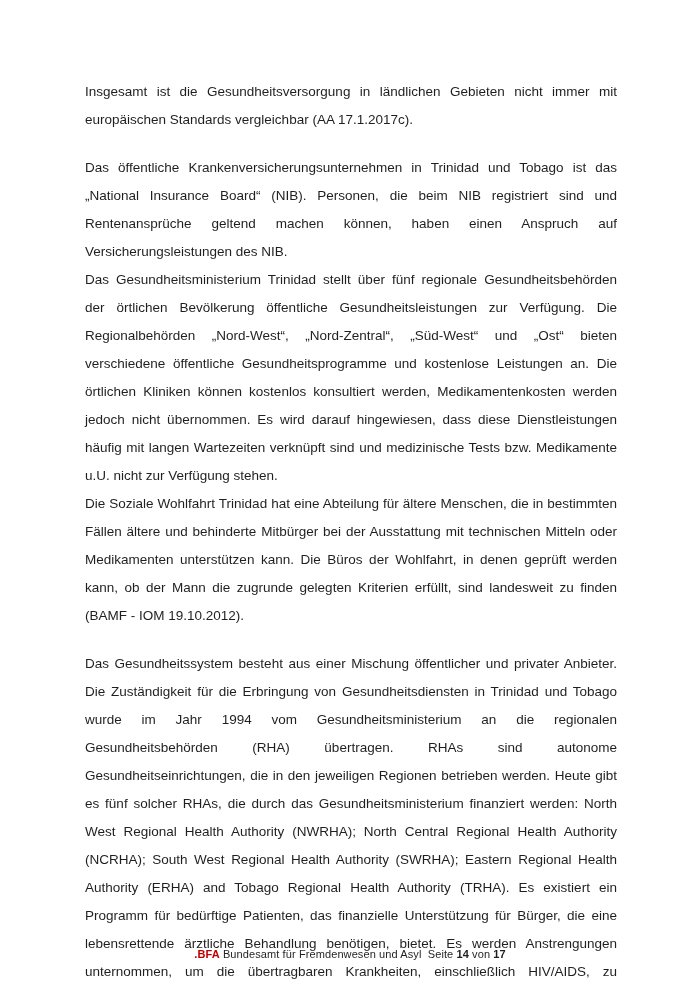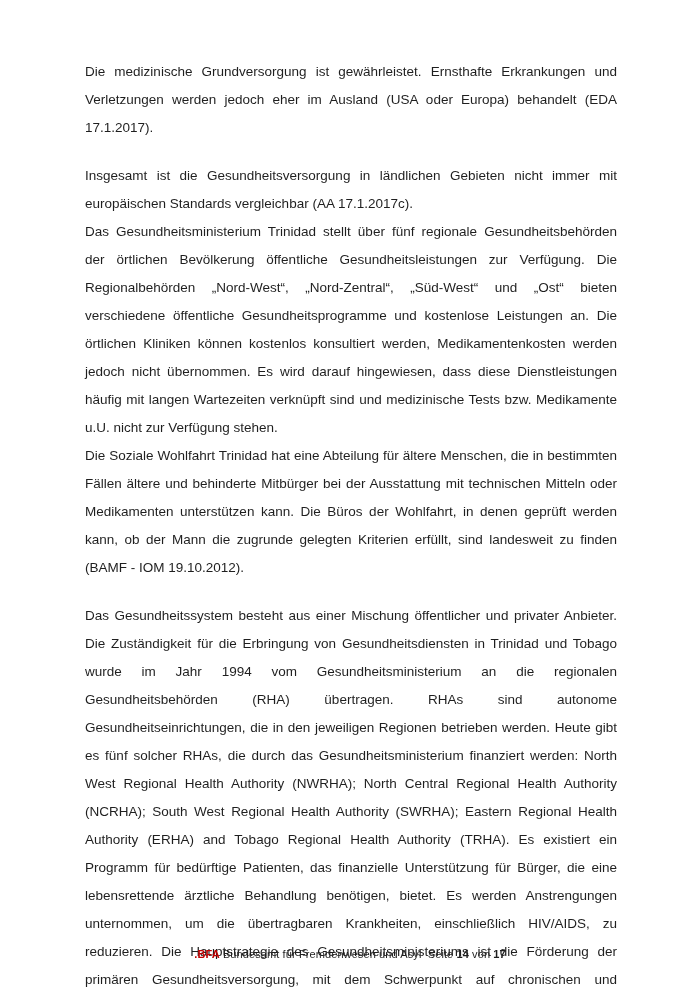--- a/index.html
+++ b/index.html
@@ -50,22 +50,22 @@
   .footer .bold {
     font-weight: bold;
   }
   .footer span { white-space: pre; }
 </style>
 </head>
 <body>
 
 <div class="page">
   <div class="content" id="paragraph-container">
-      <p class="para">Die medizinische Grundversorgung ist gewährleistet. Ernsthafte Erkrankungen und Verletzungen werden jedoch eher im Ausland (USA oder Europa) behandelt (EDA 17.1.2017).</p>
       <p class="para gap">Insgesamt ist die Gesundheitsversorgung in ländlichen Gebieten nicht immer mit europäischen Standards vergleichbar (AA 17.1.2017c).</p>
+      <p class="para gap">Das öffentliche Krankenversicherungsunternehmen in Trinidad und Tobago ist das „National Insurance Board“ (NIB). Personen, die beim NIB registriert sind und Rentenansprüche geltend machen können, haben einen Anspruch auf Versicherungsleistungen des NIB.</p>
       <p class="para">Das Gesundheitsministerium Trinidad stellt über fünf regionale Gesundheitsbehörden der örtlichen Bevölkerung öffentliche Gesundheitsleistungen zur Verfügung. Die Regionalbehörden „Nord-West“, „Nord-Zentral“, „Süd-West“ und „Ost“ bieten verschiedene öffentliche Gesundheitsprogramme und kostenlose Leistungen an. Die örtlichen Kliniken können kostenlos konsultiert werden, Medikamentenkosten werden jedoch nicht übernommen. Es wird darauf hingewiesen, dass diese Dienstleistungen häufig mit langen Wartezeiten verknüpft sind und medizinische Tests bzw. Medikamente u.U. nicht zur Verfügung stehen.</p>
       <p class="para">Die Soziale Wohlfahrt Trinidad hat eine Abteilung für ältere Menschen, die in bestimmten Fällen ältere und behinderte Mitbürger bei der Ausstattung mit technischen Mitteln oder Medikamenten unterstützen kann. Die Büros der Wohlfahrt, in denen geprüft werden kann, ob der Mann die zugrunde gelegten Kriterien erfüllt, sind landesweit zu finden (BAMF - IOM 19.10.2012).</p>
       <p class="para gap">Das Gesundheitssystem  besteht aus einer Mischung öffentlicher und privater Anbieter. Die Zuständigkeit für die Erbringung von Gesundheitsdiensten in Trinidad und Tobago wurde im Jahr 1994 vom Gesundheitsministerium an die regionalen Gesundheitsbehörden (RHA) übertragen. RHAs sind autonome Gesundheitseinrichtungen, die in den jeweiligen Regionen betrieben werden. Heute gibt es fünf solcher RHAs, die durch das Gesundheitsministerium finanziert werden: North West Regional Health Authority (NWRHA); North Central Regional Health Authority (NCRHA); South West Regional Health Authority (SWRHA); Eastern Regional Health Authority (ERHA) and Tobago Regional Health Authority (TRHA). Es existiert ein Programm für bedürftige Patienten, das finanzielle Unterstützung für Bürger, die eine lebensrettende ärztliche Behandlung benötigen, bietet. Es werden Anstrengungen unternommen, um die übertragbaren Krankheiten, einschließlich HIV/AIDS, zu reduzieren. Die Hauptstrategie des Gesundheitsministeriums ist die Förderung der primären Gesundheitsversorgung, mit dem Schwerpunkt auf chronischen und psychischen Krankheiten (Government of the Republic of Trinidad and Tobago 2017).</p>
     </div>
 
   <div class="footer">
     <span class="bfa">.</span><span class="bfa">BFA</span><span> Bundesamt für Fremdenwesen und Asyl</span><span>  Seite </span><span class="bold">14</span><span> von </span><span class="bold">17</span>
   </div>
 </div>
 

